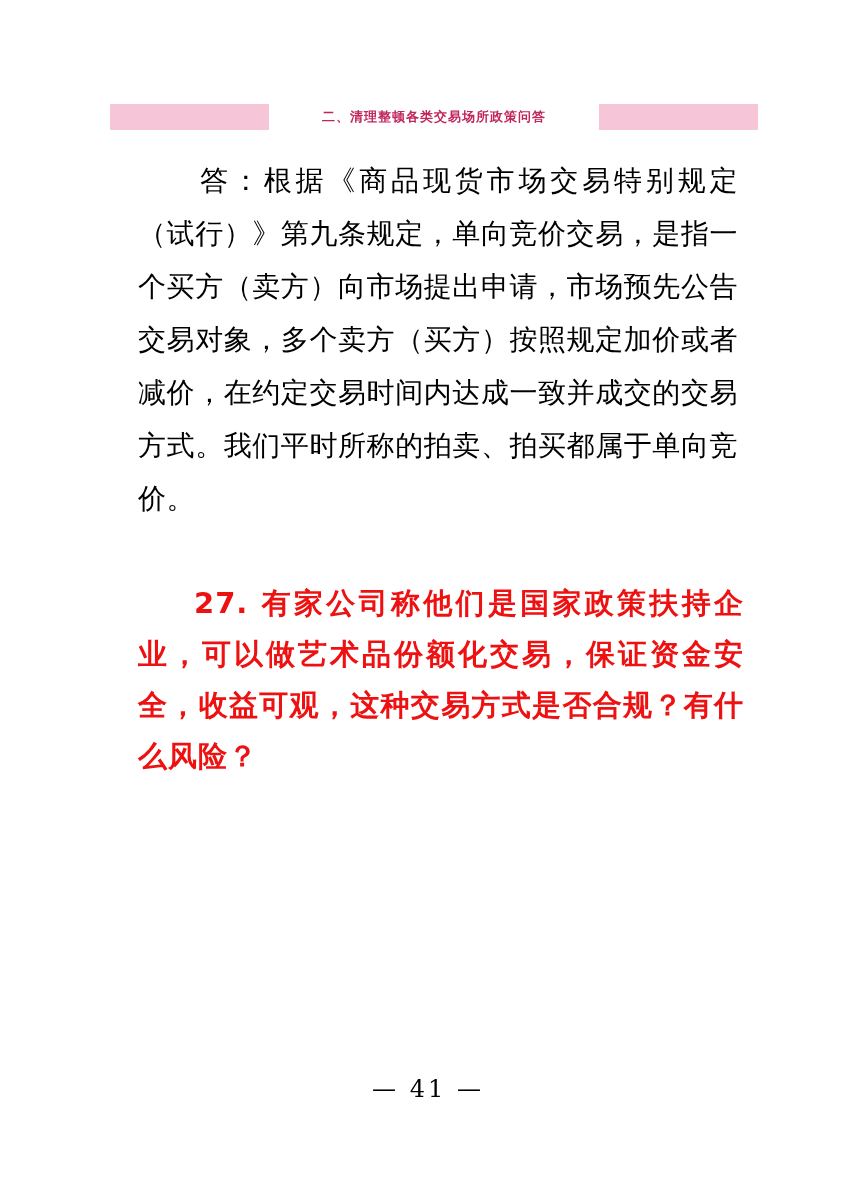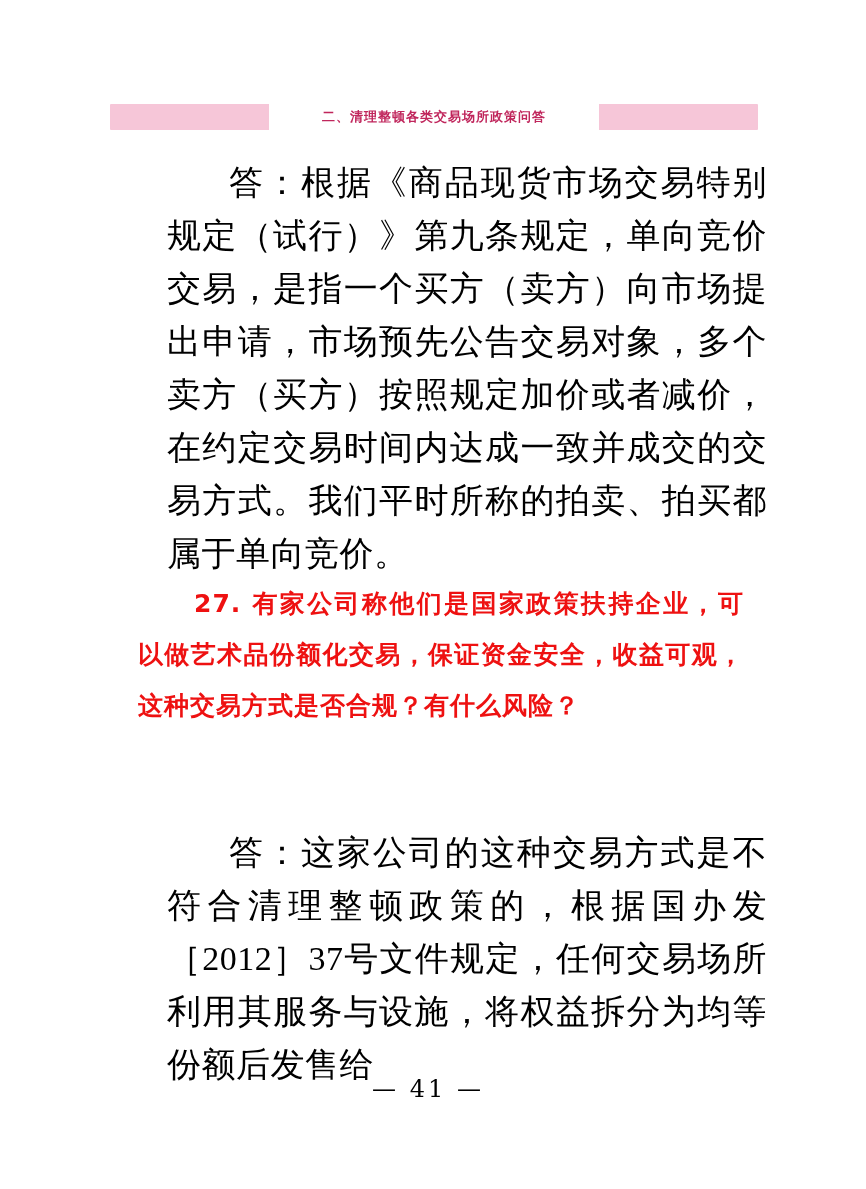--- a/index.html
+++ b/index.html
@@ -48,28 +48,27 @@
     background: #ffffff;
     box-sizing: border-box;
     padding: 0 4px;
     width: 330px;
     left: 159px;
   }
 
   
   .para {
     position: absolute;
-    font-family: Liberation Serif, serif;
-    font-size: 34px;
+    font-family: Liberation Mono, monospace;
+    font-size: 28px;
     line-height: 53px;
     color: #000000;
     letter-spacing: 0.5px;
     text-align: justify;
     text-justify: inter-ideograph;
-    margin-left: 29px;
   }
   .para-1 {
     left: 138px;
     top: 156px;
     width: 600px;
     text-indent: 62px;
   }
   .para-2 {
     left: 138px;
     top: 826px;
@@ -78,21 +77,21 @@
   }
 
   
   .q-heading {
     position: absolute;
     left: 138px;
     top: 578px;
     width: 606px;
     font-family: "DejaVu Sans", "Liberation Sans", sans-serif;
     font-weight: bold;
-    font-size: 25px;
+    font-size: 29px;
     line-height: 51px;
     color: #ee1111;
     letter-spacing: 1px;
     text-align: justify;
     text-justify: inter-ideograph;
     text-indent: 56px;
   }
 
   
   .page-number {
@@ -115,17 +114,16 @@
 <div class="page">
 
   <div class="header-band">
     <div class="header-title">二、清理整顿各类交易场所政策问答</div>
   </div>
 
   <div class="para para-1">答：根据《商品现货市场交易特别规定（试行）》第九条规定，单向竞价交易，是指一个买方（卖方）向市场提出申请，市场预先公告交易对象，多个卖方（买方）按照规定加价或者减价，在约定交易时间内达成一致并成交的交易方式。我们平时所称的拍卖、拍买都属于单向竞价。</div>
 
   <div class="q-heading">27. 有家公司称他们是国家政策扶持企业，可以做艺术品份额化交易，保证资金安全，收益可观，这种交易方式是否合规？有什么风险？</div>
 
-  <div class="para para-2">答：这家公司的这种交易方式是不符合清理整顿政策的，根据国办发［2012］37号文件规定，任何交易场所利用其服务与设施，将权益拆分为均等份额后发售给</div>
 
   <div class="page-number">— 41 —</div>
 
 </div>
 
 </body></html>

